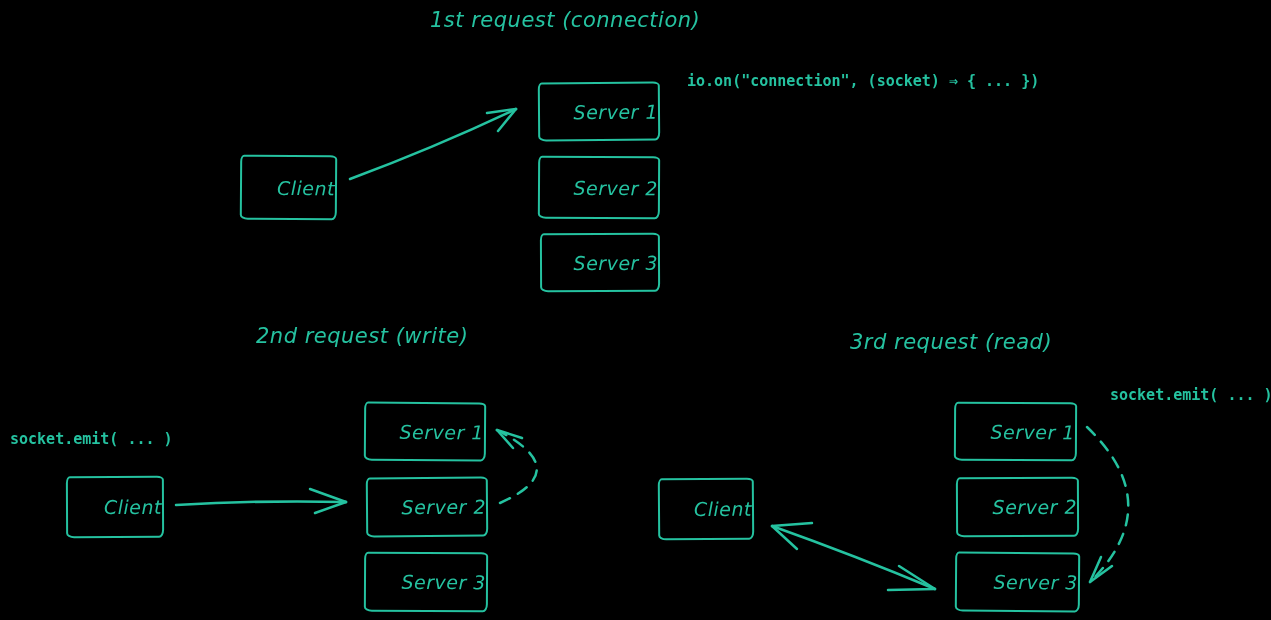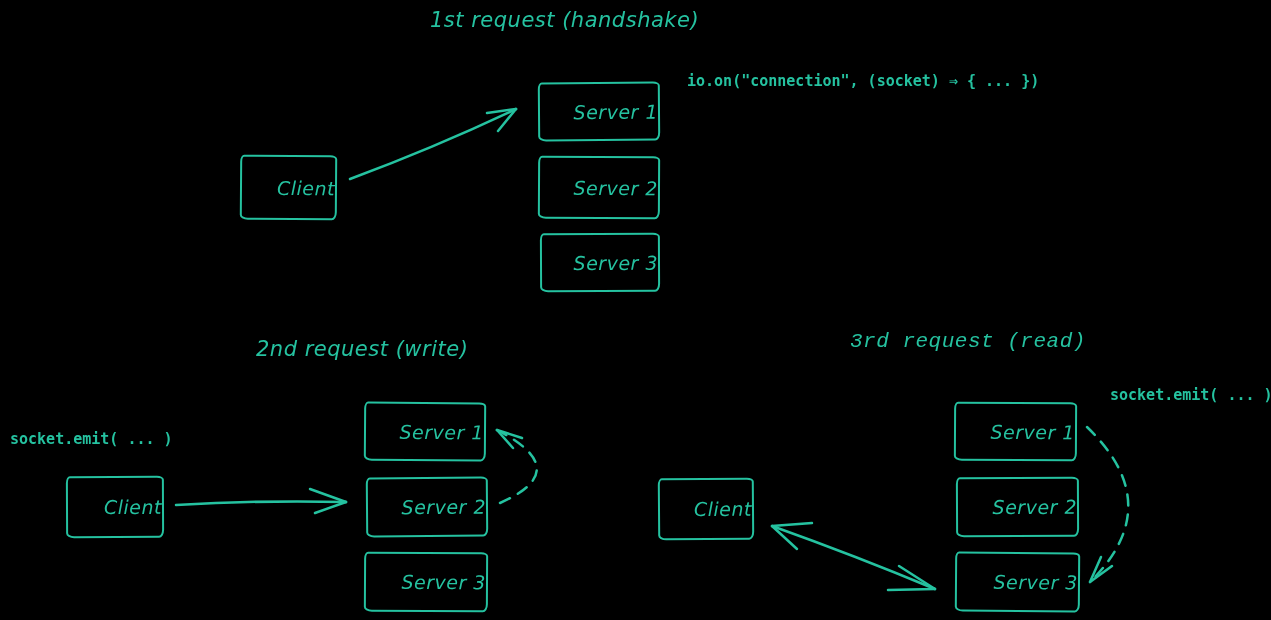--- a/index.html
+++ b/index.html
@@ -91,57 +91,57 @@
       <path d="M935,589 L888,590"></path>
     </g>
 
     <g>
       <path d="M1087,427 Q1168,505 1090,582" stroke-dasharray="11 9"></path>
       <path d="M1090,582 L1112,566"></path>
       <path d="M1090,582 L1101,557"></path>
     </g>
   </svg>
 
-  <div class="title" style="left:430px; top:8px;">1st request (handshake)</div>
+  <div class="title" style="left:430px; top:8px;">1st request (connection)</div>
 
   <div class="code" style="left:687px; top:72px;">io.on("connection", (socket) ⇒ {  ...  })</div>
 
   <div class="box r2" style="left:240px; top:155px; width:93px; height:61px;">
     <span class="label">Client</span>
   </div>
 
   <div class="box r1" style="left:538px; top:82px; width:118px; height:55px;">
     <span class="label">Server 1</span>
   </div>
   <div class="box r4" style="left:538px; top:156px; width:118px; height:59px;">
     <span class="label">Server 2</span>
   </div>
   <div class="box r3" style="left:540px; top:233px; width:116px; height:55px;">
     <span class="label">Server 3</span>
   </div>
 
-  <div class="title" style="left:256px; top:337px;font-style:italic;">2nd request (write)</div>
+  <div class="title" style="left:256px; top:324px;font-style:italic;">2nd request (write)</div>
 
   <div class="code" style="left:10px; top:430px;">socket.emit( ... )</div>
 
   <div class="box r3" style="left:66px; top:476px; width:94px; height:58px;">
     <span class="label">Client</span>
   </div>
 
   <div class="box r2" style="left:364px; top:402px; width:118px; height:55px;">
     <span class="label">Server 1</span>
   </div>
   <div class="box r1" style="left:366px; top:477px; width:118px; height:56px;">
     <span class="label">Server 2</span>
   </div>
   <div class="box r4" style="left:364px; top:552px; width:120px; height:56px;">
     <span class="label">Server 3</span>
   </div>
 
-  <div class="title" style="left:850px; top:330px;font-family:Liberation Mono, monospace;">3rd request (read)</div>
+  <div class="title" style="left:850px; top:330px;">3rd request (read)</div>
 
   <div class="code" style="left:1110px; top:386px;">socket.emit( ... )</div>
 
   <div class="box r1" style="left:658px; top:478px; width:92px; height:58px;">
     <span class="label">Client</span>
   </div>
 
   <div class="box r4" style="left:954px; top:402px; width:119px; height:55px;">
     <span class="label">Server 1</span>
   </div>

